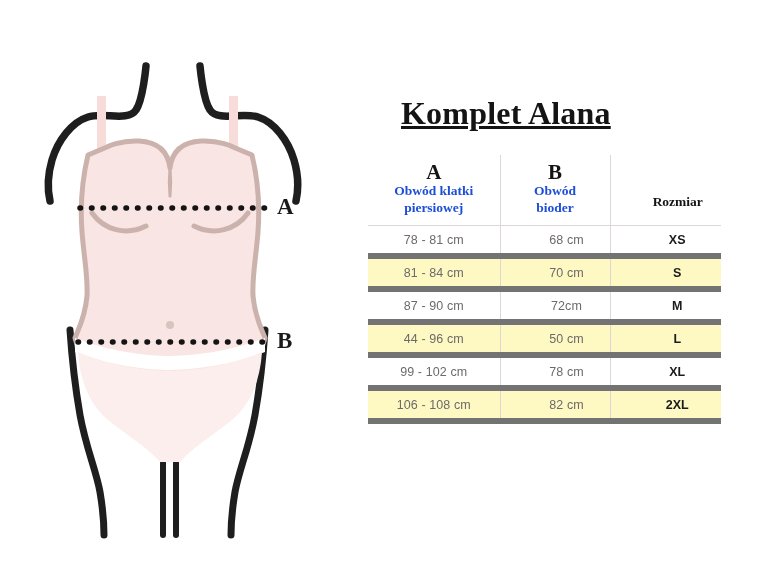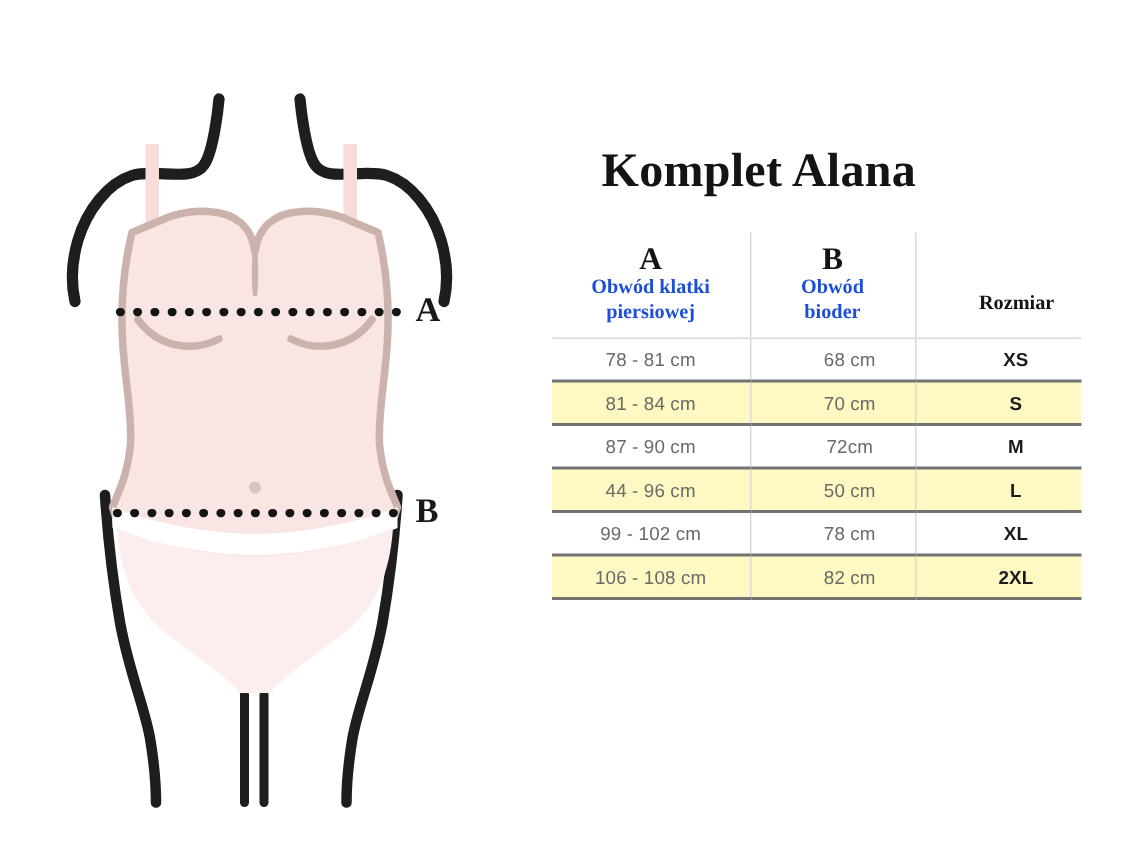--- a/index.html
+++ b/index.html
@@ -49,20 +49,21 @@
   #chart-title {
     position: absolute;
     left: 38px;
     top: 95px;
     font-family: "Liberation Serif", "DejaVu Serif", serif;
     font-weight: 700;
     font-size: 32px;
     letter-spacing: 0.2px;
     color: #141414;
     white-space: nowrap;
+    text-decoration: underline;
   }
 
   #size-table {
     position: absolute;
     left: 5px;
     top: 155px;
     width: 353px;
     border-collapse: collapse;
     table-layout: fixed;
   }
@@ -110,21 +111,21 @@
     font-size: 13.5px;
     color: #141414;
     line-height: 1.25;
     padding-top: 26px;
     margin-left: 24px;
   }
 
   
   #size-table tbody td {
     height: 27px;
-    border-bottom: 2px solid #737373;
+    border-bottom: 6px solid #737373;
     font-size: 12.5px;
     color: #6d6a69;
     letter-spacing: 0.1px;
   }
   #size-table tbody td.col-div { border-left: 1px solid #ddd8d6; padding-left: 23px; }
   #size-table tbody td.size-cell {
     font-weight: 700;
     color: #1b1b1b;
     font-size: 12.5px;
     text-align: center;

